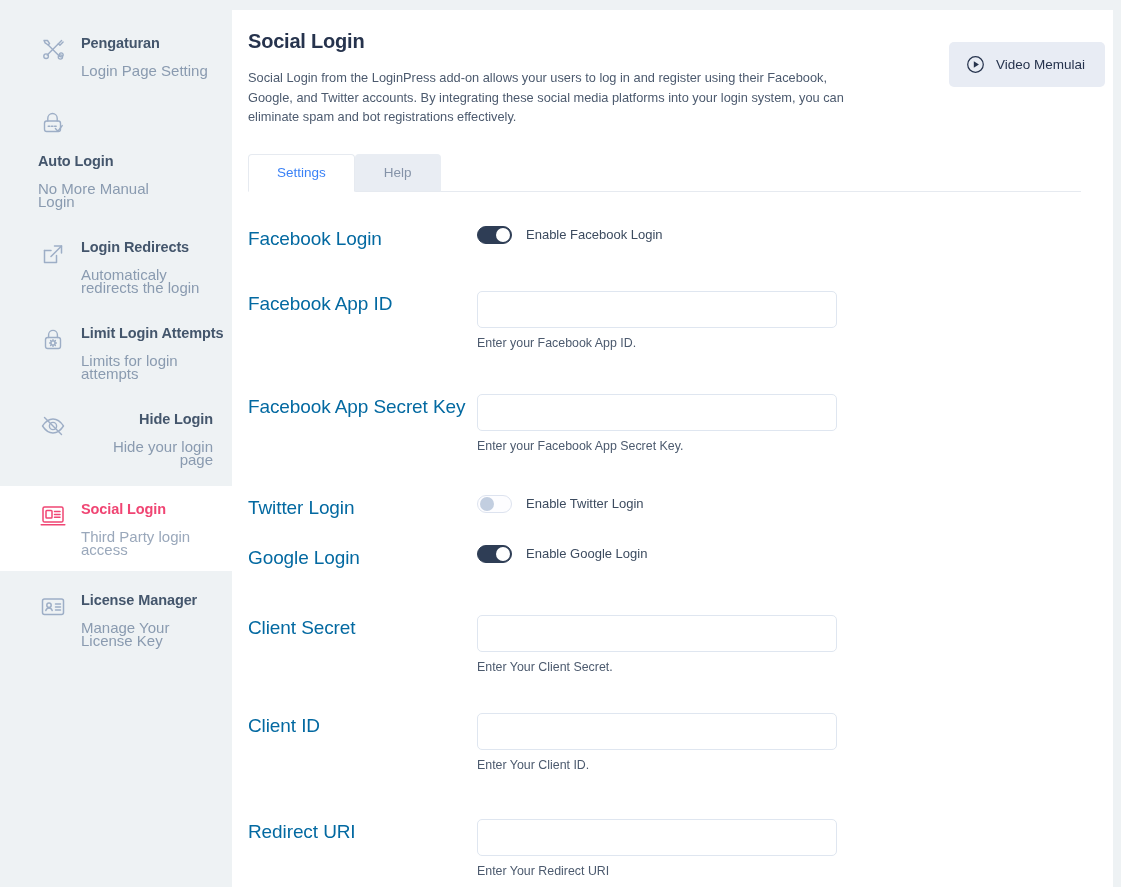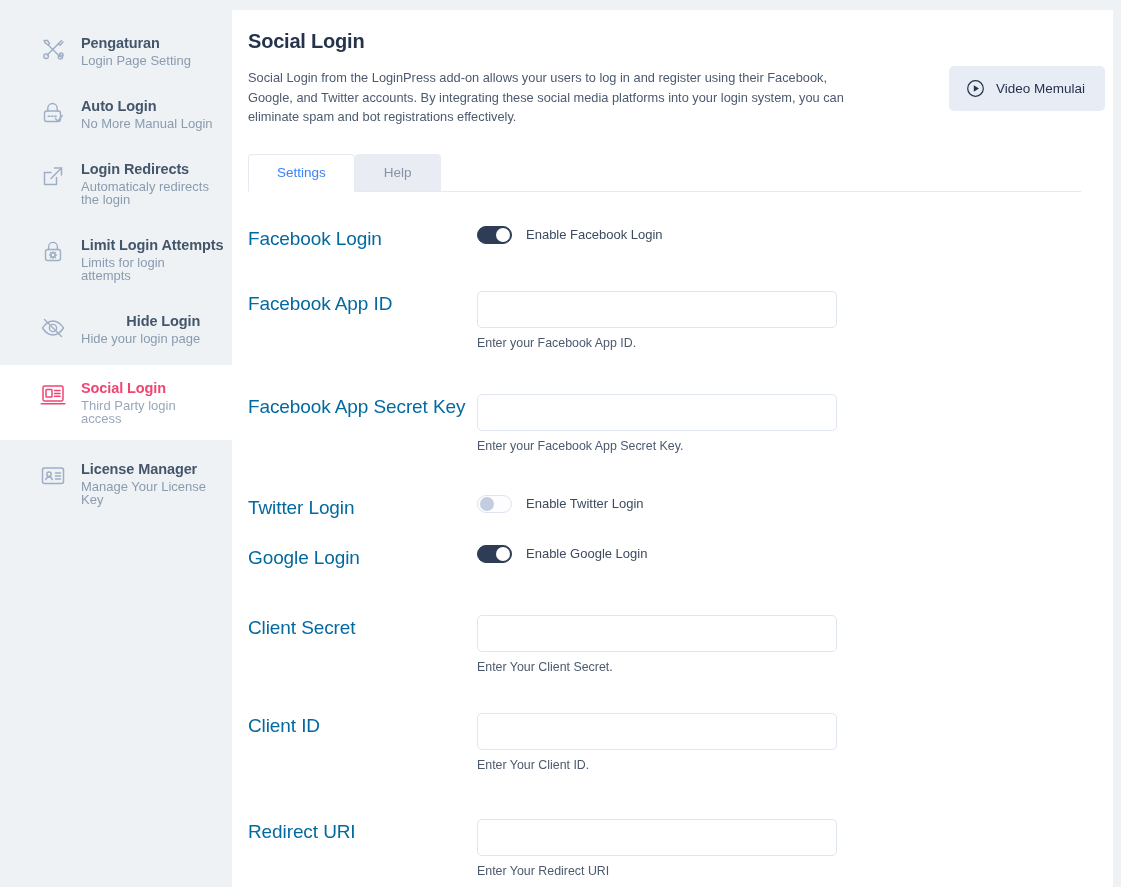--- a/index.html
+++ b/index.html
@@ -42,35 +42,35 @@
   .nav-text { padding-top: 1px; min-width: 0; }
   .nav-title {
     font-size: 14.5px;
     font-weight: bold;
     color: #44566c;
     line-height: 17px;
     letter-spacing: -0.1px;
     white-space: nowrap;
   }
   .nav-sub {
-    font-size: 13px;
+    font-size: 15px;
     color: #8a9bb0;
     line-height: 13px;
-    margin-top: 2px;
+    margin-top: 12px;
     max-width: 132px;
   }
   .nav-item.active {
     background: #ffffff;
   }
   .nav-item.active .nav-title { color: #f04573; }
   .nav-item.active .nav-sub { color: #9aa8bb; }
 
   
   #nav-pengaturan   { margin-top: 6px; }
-  #nav-auto-login   { margin-top: 11px; }
+  #nav-auto-login   { margin-top: 11px; flex-direction: column; }
   #nav-login-redirects { margin-top: 11px; }
   #nav-limit-login  { margin-top: 11px; }
   #nav-hide-login   { margin-top: 11px; text-align: right; }
   #nav-social-login { margin-top: 11px; padding-top: 13px; padding-bottom: 15px; }
   #nav-license      { margin-top: 10px; }
 
   
   #panel {
     position: absolute;
     left: 232px; top: 10px;
@@ -91,21 +91,21 @@
     margin-top: 15px;
     font-size: 12.8px;
     line-height: 19.5px;
     color: #4c5a6e;
     max-width: 615px;
   }
 
   
   #video-btn {
     position: absolute;
-    right: 8px; top: 56px;
+    right: 8px; top: 32px;
     display: flex; align-items: center; gap: 11px;
     background: #e8ecf4;
     border: none;
     border-radius: 5px;
     padding: 13px 20px 13px 17px;
     cursor: pointer;
     font-family: "Liberation Sans", sans-serif;
   }
   #video-btn .vb-label {
     font-size: 13.5px;

